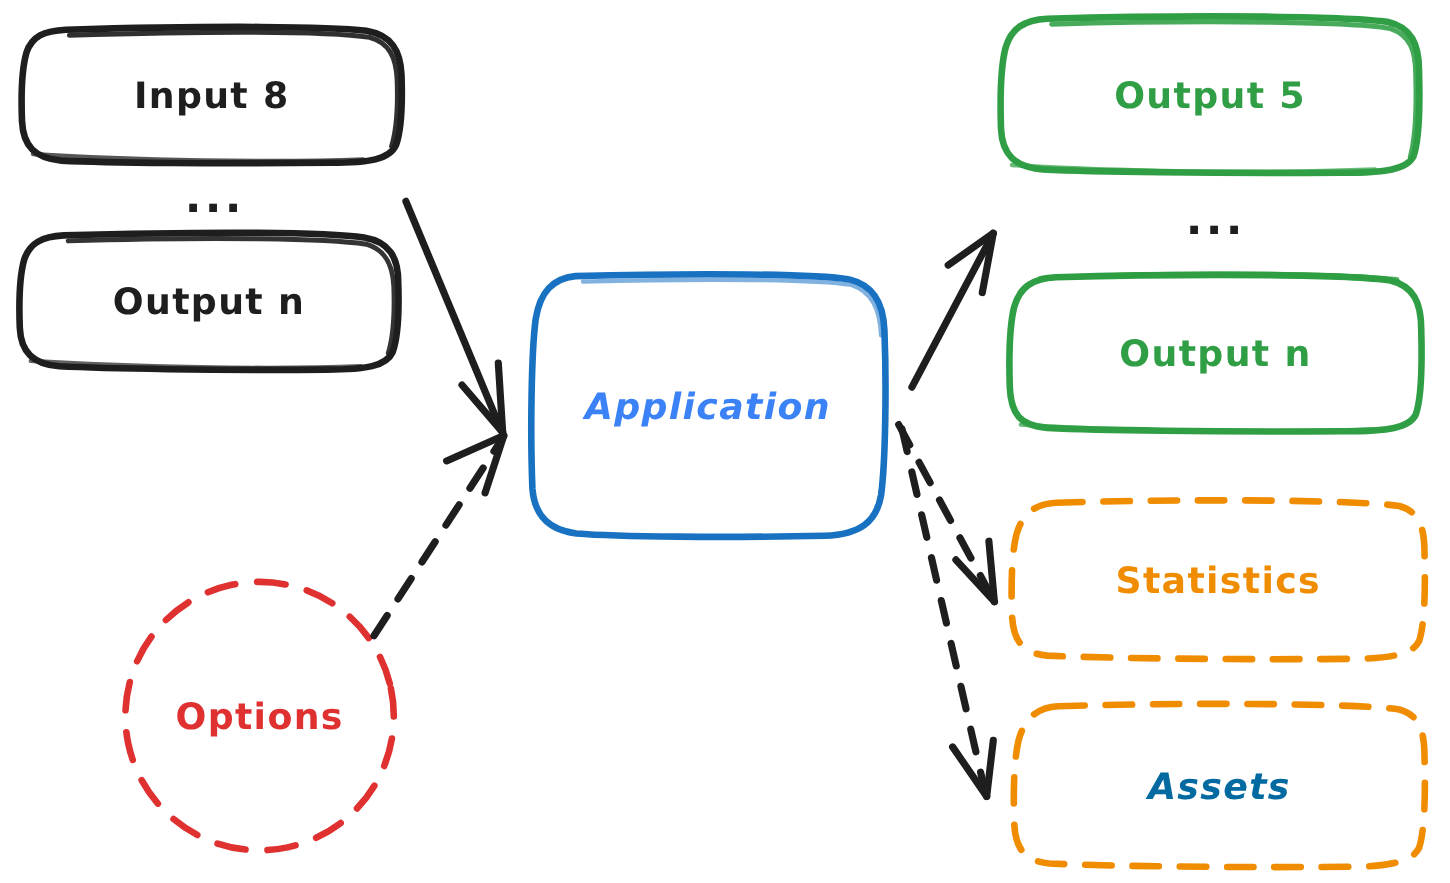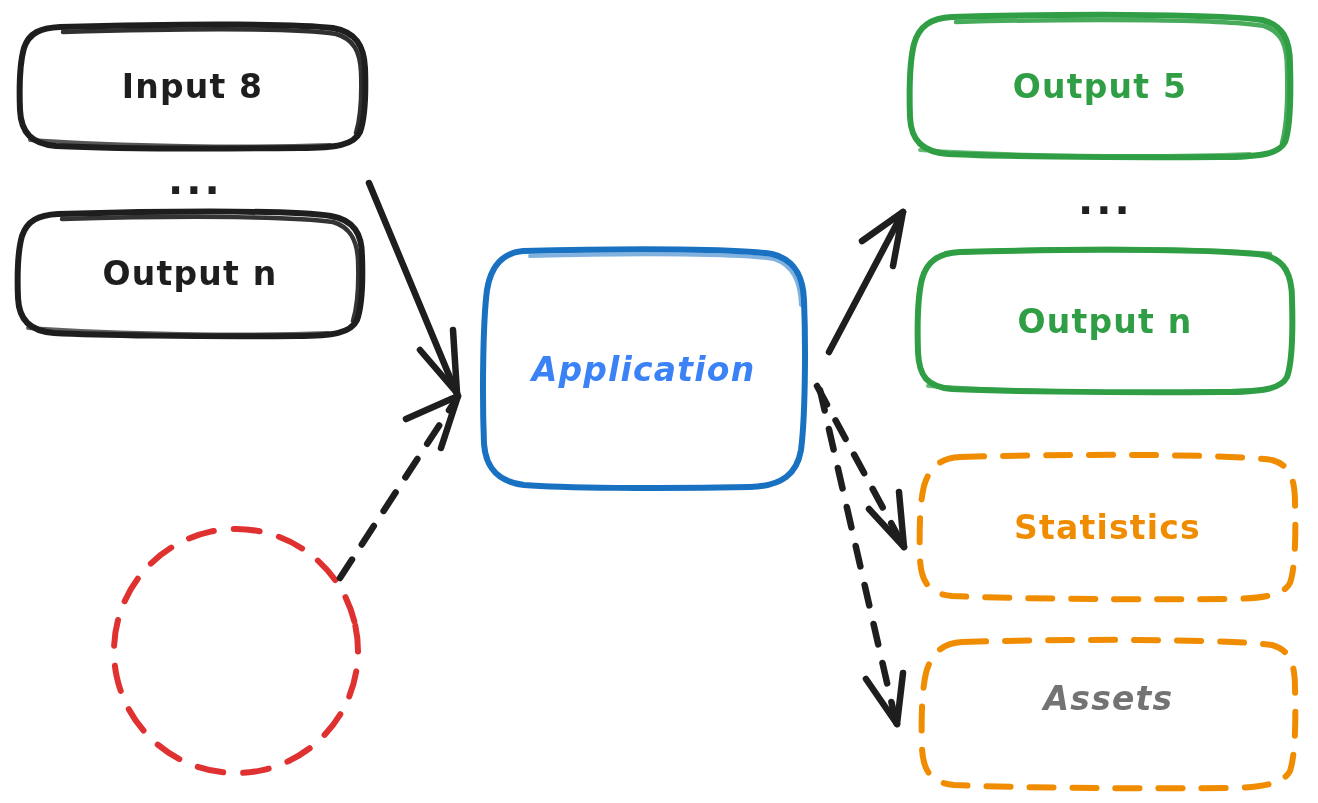--- a/index.html
+++ b/index.html
@@ -151,28 +151,29 @@
     </g>
 
   </svg>
 
   <div class="node-label" style="left:20px; top:25px; width:345px; height:123px; color:#1e1e1e;">Input 8</div>
 
   <div class="node-label" style="left:18px; top:212px; width:344px; height:123px; color:#1e1e1e;">Output n</div>
 
   <div class="node-label" style="left:482px; top:250px; width:323px; height:238px; color:#3b82f6; font-style:italic;">Application</div>
 
+  <div class="node-label" style="left:113px; top:528px; width:246px; height:246px; color:#e03131;">Options</div>
 
   <div class="node-label" style="left:910px; top:15px; width:380px; height:142px; color:#2f9e44;">Output 5</div>
 
   <div class="node-label" style="left:920px; top:455px; width:375px; height:145px; color:#f08c00;">Statistics</div>
 
   <div class="node-label" style="left:918px; top:250px; width:374px; height:142px; color:#2f9e44;">Output n</div>
 
-  <div class="node-label" style="left:922px; top:624px; width:373px; height:148px; color:#737373; font-style:italic;">Assets</div>
+  <div class="node-label" style="left:922px; top:640px; width:373px; height:148px; color:#0369a1; font-style:italic;">Assets</div>
 
   <div class="ellipsis-label" style="left:168px; top:172px;">...</div>
 
   <div class="ellipsis-label" style="left:1078px; top:192px;">...</div>
 
   <div class="hit" style="left:20px; top:25px; width:345px; height:123px;"></div>
   <div class="hit" style="left:18px; top:212px; width:344px; height:123px;"></div>
   <div class="hit" style="left:482px; top:250px; width:323px; height:238px;"></div>
   <div class="hit" style="left:113px; top:528px; width:246px; height:246px; border-radius:50%;"></div>
   <div class="hit" style="left:910px; top:15px; width:380px; height:142px;"></div>

